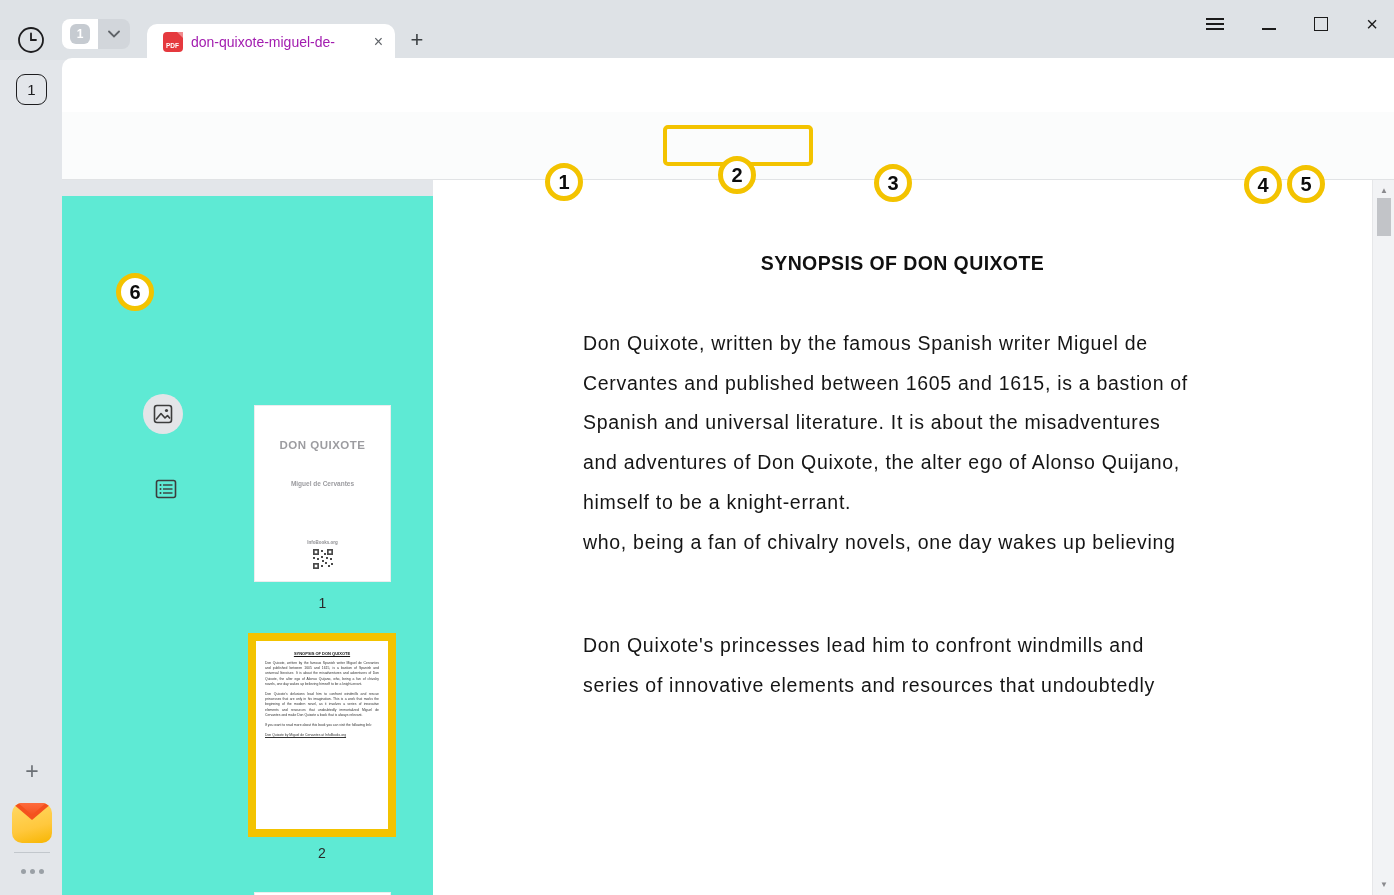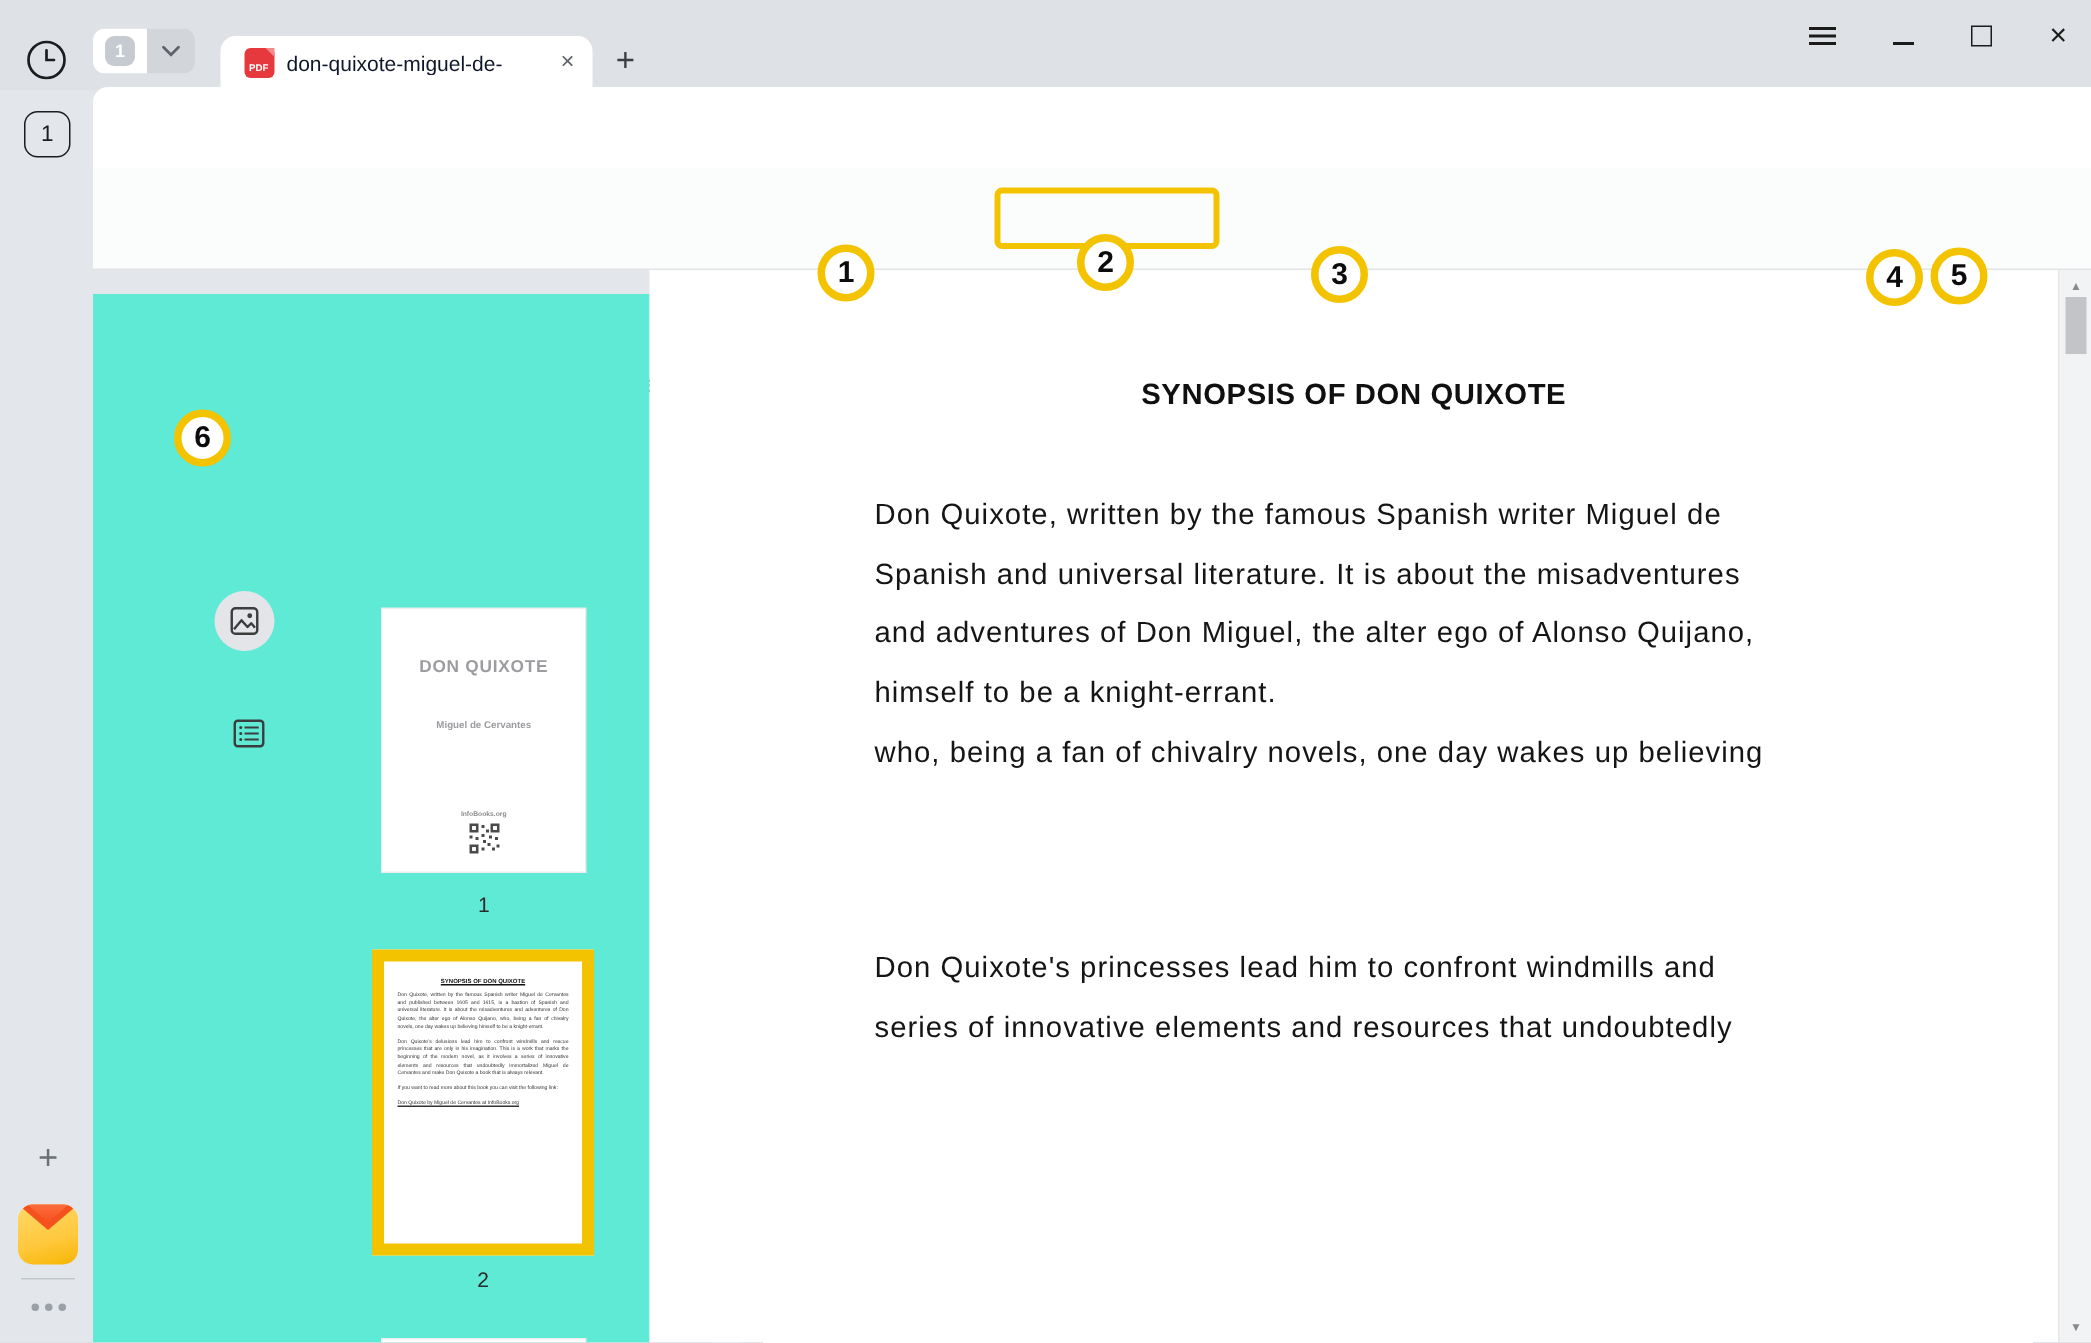--- a/index.html
+++ b/index.html
@@ -9,21 +9,21 @@
   
   .tabstrip{position:absolute;left:0;top:0;width:1394px;height:60px;background:#DEE2E6;}
   .clock-btn{position:absolute;left:17px;top:26px;width:28px;height:28px;}
   .group-pill{position:absolute;left:62px;top:19px;width:68px;height:30px;border-radius:8px;overflow:hidden;display:flex;}
   .group-pill .gp-left{width:36px;height:100%;background:#fff;display:flex;align-items:center;justify-content:center;}
   .gp-badge{width:20px;height:20px;border-radius:6px;background:#C6CBD1;color:#fff;font-size:12px;font-weight:bold;display:flex;align-items:center;justify-content:center;}
   .group-pill .gp-right{flex:1;background:#D2D6DB;display:flex;align-items:center;justify-content:center;}
   .active-tab{position:absolute;left:147px;top:24px;width:248px;height:36px;background:#fff;border-radius:10px 10px 0 0;display:flex;align-items:center;padding:0 12px 0 16px;}
   .pdf-badge{width:20px;height:20px;border-radius:4px;background:#E5393E;color:#fff;font-size:6.5px;font-weight:bold;display:flex;align-items:flex-end;justify-content:flex-start;padding:2px 0 3px 3px;position:relative;flex:0 0 auto;}
   .pdf-badge::after{content:"";position:absolute;right:0;top:0;border-style:solid;border-width:0 6px 6px 0;border-color:transparent #F08A8D transparent transparent;}
-  .tab-title{flex:1;margin:0 8px;font-size:14px;color:#0f172a;white-space:nowrap;overflow:hidden;}
+  .tab-title{flex:1;margin:0 8px;font-size:14px;color:#a21caf;white-space:nowrap;overflow:hidden;}
   .tab-close{flex:0 0 auto;font-size:16px;color:#5F6368;line-height:1;cursor:default;}
   .newtab-btn{position:absolute;left:402px;top:25px;width:30px;height:30px;font-size:22px;color:#3C4043;display:flex;align-items:center;justify-content:center;}
   .win-controls{position:absolute;right:16px;top:10px;height:28px;display:flex;align-items:center;gap:38px;}
   .wc-menu{width:18px;height:12px;display:flex;flex-direction:column;justify-content:space-between;}
   .wc-menu i{display:block;height:1.8px;background:#1b1b1b;}
   .wc-min{width:14px;height:1.8px;background:#1b1b1b;margin-top:10px;}
   .wc-max{width:14px;height:14px;border:1.8px solid #1b1b1b;}
   .wc-close{font-size:20px;color:#1b1b1b;line-height:1;}
 
   
@@ -330,22 +330,23 @@
       <span class="arr" style="top:6px;">▲</span>
       <span class="sb-thumb"></span>
 
     </div>
   </div>
 
   <div class="main">
     <div class="doc-heading">SYNOPSIS OF DON QUIXOTE</div>
     <div class="pdf-para para1">
         <div>Don Quixote, written by the famous Spanish writer Miguel de</div>
+        <div>Cervantes and published between 1605 and 1615, is a bastion of</div>
         <div>Spanish and universal literature. It is about the misadventures</div>
-        <div>and adventures of Don Miguel, the alter ego of Alonso Quijano,</div>
+        <div>and adventures of Don Quixote, the alter ego of Alonso Quijano,</div>
         <div>himself to be a knight-errant.</div>
         <div>who, being a fan of chivalry novels, one day wakes up believing</div>
       </div>
     <div class="pdf-para para2">
         <div>Don Quixote's princesses lead him to confront windmills and</div>
         <div>series of innovative elements and resources that undoubtedly</div>
       </div>
   </div>
   <div class="main-scroll">
     <span class="arr" style="top:6px;">▲</span>

